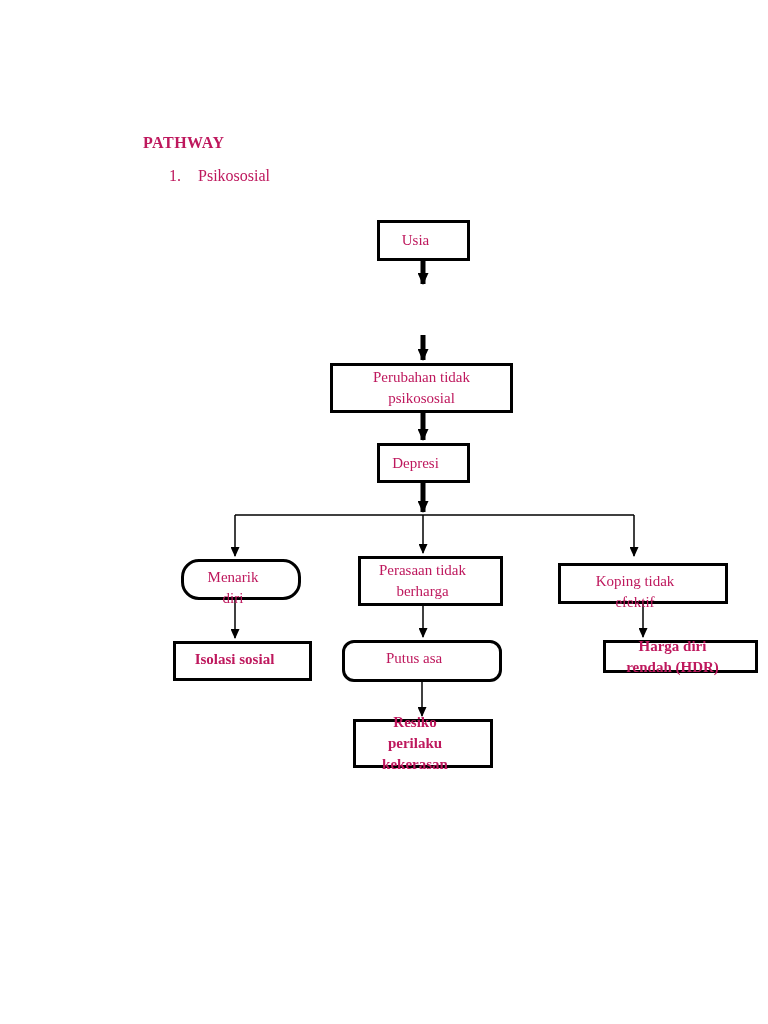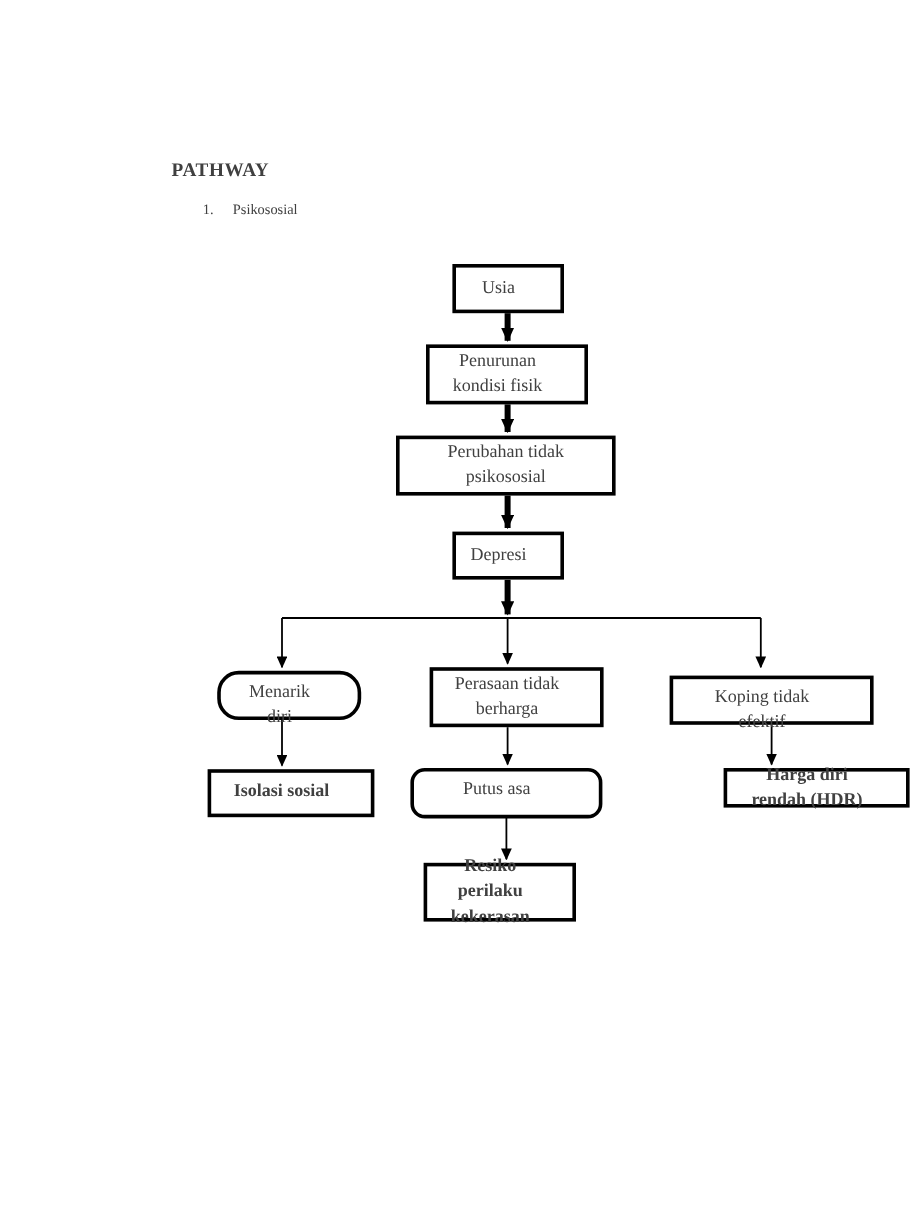--- a/index.html
+++ b/index.html
@@ -2,36 +2,36 @@
 <html><head>
 <meta charset="utf-8">
 <style>
   html, body { margin: 0; padding: 0; background: #ffffff; }
   .page {
     position: relative;
     width: 768px;
     height: 1024px;
     background: #ffffff;
     font-family: "Liberation Serif", "DejaVu Serif", serif;
-    color: #404040;
+    color: #be185d;
     overflow: hidden;
   }
   .doc-title {
     position: absolute;
     left: 143px;
     top: 134px;
     font-size: 16px;
     font-weight: bold;
     letter-spacing: 0.5px;
   }
   .list-line {
     position: absolute;
     left: 169px;
     top: 167px;
-    font-size: 12px;
+    font-size: 16px;
   }
   .list-line .num { display: inline-block; }
   .list-line .lbl { display: inline-block; margin-left: 13px; }
 
   .diagram { position: absolute; left: 0; top: 0; width: 768px; height: 1024px; }
   svg.arrows { position: absolute; left: 0; top: 0; pointer-events: none; }
 
   .node {
     position: absolute;
     box-sizing: border-box;
@@ -85,23 +85,20 @@
       <line x1="235" y1="598" x2="235" y2="638" stroke="#000" stroke-width="1.5" marker-end="url(#ah-small)"></line>
       <line x1="423" y1="604" x2="423" y2="637" stroke="#000" stroke-width="1.5" marker-end="url(#ah-small)"></line>
       <line x1="422" y1="680" x2="422" y2="716" stroke="#000" stroke-width="1.5" marker-end="url(#ah-small)"></line>
       <line x1="643" y1="602" x2="643" y2="637" stroke="#000" stroke-width="1.5" marker-end="url(#ah-small)"></line>
     </svg>
 
     <div class="node vcenter" style="left:377px; top:220px; width:93px; height:41px;">
       <span>Usia</span>
     </div>
 
-    <div class="node vcenter" style="left:355px; top:287px; width:135px; height:50px;">
-      <span>Penurunan kondisi fisik</span>
-    </div>
 
     <div class="node vcenter" style="left:330px; top:363px; width:183px; height:50px; padding:0 23px;">
       <span>Perubahan tidak psikososial</span>
     </div>
 
     <div class="node vcenter" style="left:377px; top:443px; width:93px; height:40px;">
       <span>Depresi</span>
     </div>
 
     <div class="node" style="left:181px; top:559px; width:120px; height:41px;border-radius:18px;">
@@ -121,18 +118,18 @@
     </div>
 
     <div class="node" style="left:342px; top:640px; width:160px; height:42px;border-radius:12px;">
       <span>Putus asa</span>
     </div>
 
     <div class="node bold vcenter" style="left:563px; top:640px; width:155px; height:33px;margin-left:40px;">
       <span>Harga diri rendah (HDR)</span>
     </div>
 
-    <div class="node bold vcenter" style="left:353px; top:719px; width:127px; height:49px;">
+    <div class="node bold vcenter" style="left:353px; top:719px; width:140px; height:49px;">
       <span>Resiko perilaku kekerasan</span>
     </div>
 
   </div>
 </div>
 
 </body></html>

